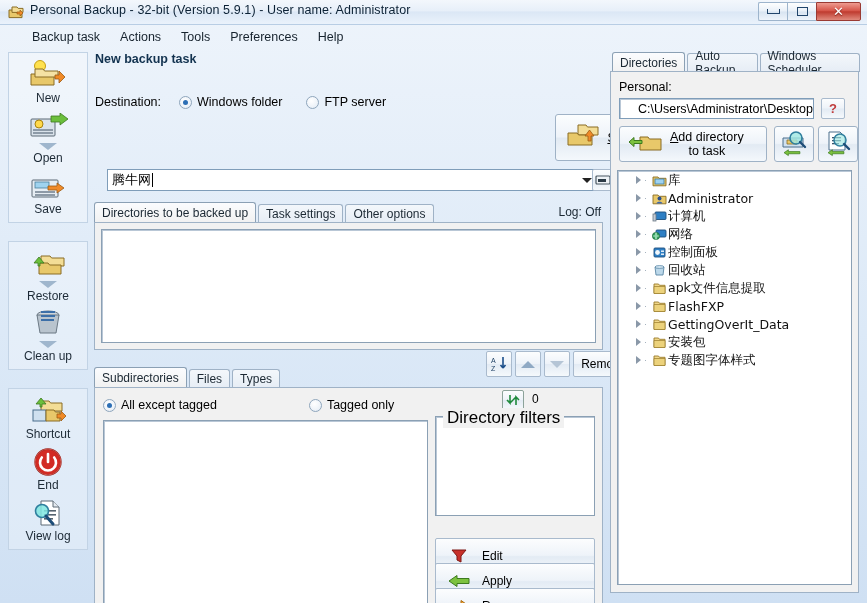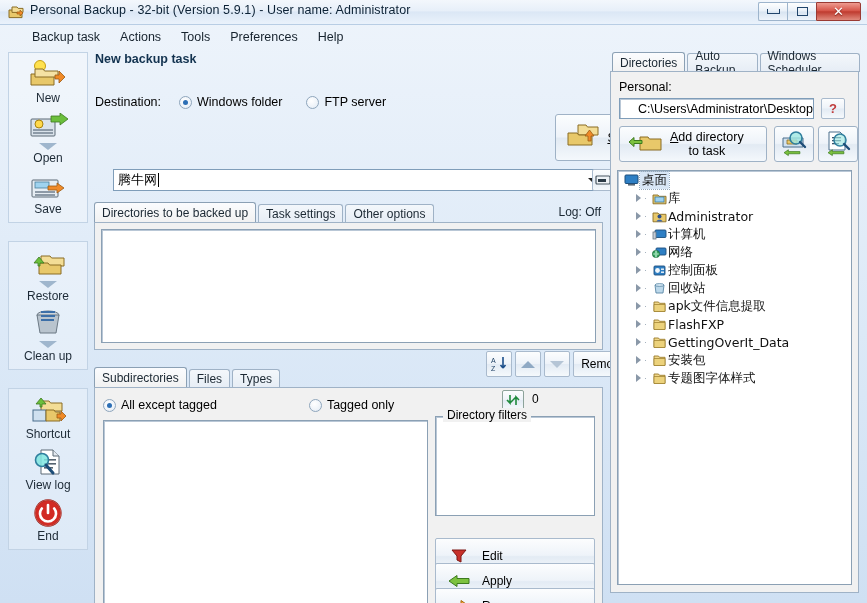--- a/index.html
+++ b/index.html
@@ -62,21 +62,21 @@
   .rdot.on::after{content:"";position:absolute;left:3px;top:3px;width:5px;height:5px;
     border-radius:50%;background:#2d6fb5;}
 
   .startbtn{position:absolute;left:463px;top:64px;width:131px;height:45px;
     border:1px solid #9fb2c6;border-radius:3px;
     background:linear-gradient(180deg,#fbfdfe 0%,#eef3f9 48%,#e2eaf3 52%,#f4f8fc 100%);
     display:flex;align-items:center;justify-content:center;gap:6px;cursor:default;}
   .startbtn .lbl{font-size:12.5px;}
   .startbtn .lbl u{text-decoration:underline;}
 
-  .combowrap{position:absolute;left:21px;top:119px;width:490px;height:22px;display:flex;}
+  .combowrap{position:absolute;left:15px;top:119px;width:490px;height:22px;display:flex;}
   .combo{flex:1;border:1px solid #7f9db9;background:#fff;height:22px;box-sizing:border-box;
     display:flex;align-items:center;position:relative;}
   .combo .val{padding-left:4px;font-size:13px;font-family:"DejaVu Sans",sans-serif;}
   .combo .caret-wrap{position:absolute;right:4px;top:0;height:100%;display:flex;align-items:center;}
   .cdown{width:0;height:0;border-left:5px solid transparent;border-right:5px solid transparent;
     border-top:5px solid #222;}
   .caret{width:1px;height:14px;background:#000;margin-left:1px;}
   .minibtns{position:absolute;left:500px;top:119px;display:flex;gap:3px;}
   .minibtn{width:22px;height:22px;border:1px solid #a9bacd;border-radius:2px;
     background:linear-gradient(180deg,#fcfdfe 0%,#eef3f9 48%,#e3ebf4 52%,#f5f9fc 100%);
@@ -113,21 +113,21 @@
     border:1px solid #9fb2c6;background:#f1f1f1;box-sizing:border-box;}
   .optrow{position:absolute;left:8px;top:8px;width:420px;height:18px;display:flex;align-items:center;}
   .swapbtn{position:absolute;left:410px;top:340px;width:22px;height:20px;
     border:1px solid #8ca39a;border-radius:2px;
     background:linear-gradient(180deg,#fcfdfe 0%,#eef3f9 48%,#e3ebf4 52%,#f5f9fc 100%);
     display:flex;align-items:center;justify-content:center;cursor:default;box-sizing:border-box;}
   .counttxt{position:absolute;left:440px;top:342px;font-size:12px;}
   .subdirlist{position:absolute;left:8px;top:32px;width:323px;height:212px;border:1px solid #8ba0b4;background:#fff;}
 
   .filtergroup{position:absolute;left:340px;top:28px;width:160px;height:218px;}
-  .fg-title{position:absolute;left:8px;top:-8px;background:#f1f1f1;padding:0 4px;font-size:12px;z-index:2;}
+  .fg-title{position:absolute;left:8px;top:-8px;background:#f1f1f1;padding:0 4px;font-size:17px;z-index:2;}
   .fg-box{position:absolute;left:0;top:0;width:160px;height:100px;border:1px solid #8ba0b4;
     background:#fff;box-sizing:border-box;}
   .fbtn{position:absolute;left:0;width:160px;height:36px;border:1px solid #a9bacd;border-radius:2px;
     background:linear-gradient(180deg,#fcfdfe 0%,#eef3f9 48%,#e3ebf4 52%,#f5f9fc 100%);
     display:flex;align-items:center;cursor:default;box-sizing:border-box;}
   .fbtn .ic{width:46px;display:flex;align-items:center;justify-content:center;}
   .fbtn .tx{font-size:12px;}
 
   
   .right{position:absolute;left:610px;top:50px;width:252px;height:546px;}
@@ -279,42 +279,42 @@
             <path d="M19 14 h8 l1.4 2 H33 v9 H19 z" fill="#e8c86a" stroke="#8a6d24" stroke-width="1"></path>
             <path d="M30 22 l0 -4 4 0 0 -3 5 5 -5 5 0 -3 z" fill="#f08a28" stroke="#9c5a12" stroke-width=".8"></path>
           </svg>
         </span>
         <span class="tlabel">Shortcut</span>
       </div>
 
       <div class="titem">
         <span class="ticon">
           <svg width="42" height="30" viewBox="0 0 42 30">
+            <circle cx="21" cy="15" r="13" fill="#d22b24" stroke="#8c1410" stroke-width="1.3"></circle>
+            <circle cx="21" cy="15" r="13" fill="none" stroke="#ff8c80" stroke-width="1" stroke-opacity=".55"></circle>
+            <path d="M21 7 v8" stroke="#fff" stroke-width="2.6" stroke-linecap="round"></path>
+            <path d="M14.8 10.5 a8 8 0 1 0 12.4 0" fill="none" stroke="#fff" stroke-width="2.6" stroke-linecap="round"></path>
+          </svg>
+        </span>
+        <span class="tlabel">End</span>
+      </div>
+
+      <div class="titem">
+        <span class="ticon">
+          <svg width="42" height="30" viewBox="0 0 42 30">
             <path d="M14 3 h12 l6 6 v18 H14 z" fill="#ffffff" stroke="#5d6a77" stroke-width="1"></path>
             <path d="M26 3 v6 h6" fill="#e3e9ef" stroke="#5d6a77" stroke-width="1"></path>
             <rect x="17" y="12" width="12" height="1.6" fill="#55636f"></rect>
             <rect x="17" y="16" width="12" height="1.6" fill="#55636f"></rect>
             <rect x="17" y="20" width="9" height="1.6" fill="#55636f"></rect>
             <circle cx="15" cy="13" r="6.5" fill="#7fe6e0" fill-opacity=".85" stroke="#2f7f9e" stroke-width="1.6"></circle>
             <line x1="19" y1="18" x2="26" y2="26" stroke="#1d4d78" stroke-width="3" stroke-linecap="round"></line>
           </svg>
         </span>
         <span class="tlabel">View log</span>
-      </div>
-
-      <div class="titem">
-        <span class="ticon">
-          <svg width="42" height="30" viewBox="0 0 42 30">
-            <circle cx="21" cy="15" r="13" fill="#d22b24" stroke="#8c1410" stroke-width="1.3"></circle>
-            <circle cx="21" cy="15" r="13" fill="none" stroke="#ff8c80" stroke-width="1" stroke-opacity=".55"></circle>
-            <path d="M21 7 v8" stroke="#fff" stroke-width="2.6" stroke-linecap="round"></path>
-            <path d="M14.8 10.5 a8 8 0 1 0 12.4 0" fill="none" stroke="#fff" stroke-width="2.6" stroke-linecap="round"></path>
-          </svg>
-        </span>
-        <span class="tlabel">End</span>
       </div>
     </div>
   </div>
 
   <div class="center">
     <div class="panel-title">New backup task</div>
 
     <div class="destrow">
       <span class="destlabel">Destination:</span>
       <span style="width:6px"></span>
@@ -516,29 +516,20 @@
           <rect x="9" y="7" width="9" height="1.3" fill="#3b5870"></rect>
           <rect x="9" y="10" width="9" height="1.3" fill="#3b5870"></rect>
           <rect x="9" y="13" width="7" height="1.3" fill="#3b5870"></rect>
           <circle cx="17" cy="10" r="6" fill="#9fe8e2" fill-opacity=".65" stroke="#2f7f9e" stroke-width="1.5"></circle>
           <line x1="21" y1="14" x2="26" y2="19" stroke="#1d4d78" stroke-width="2.4" stroke-linecap="round"></line>
           <path d="M26 23 h-16 v-2.5 l-6 4 6 4 v-2.5 h16 z" transform="scale(0.72) translate(3,7)" fill="#7cc23f" stroke="#3c7a1f" stroke-width="1"></path>
         </svg>
       </div>
 
       <div class="tree sunken">
-        <div class="trow root sel">
-          <span class="ticon2">
-            <svg width="15" height="13" viewBox="0 0 15 13">
-                <rect x="1" y="1" width="13" height="8.5" rx="1" fill="#2e7fc4" stroke="#1d4f7d" stroke-width="1"></rect>
-                <rect x="4" y="10" width="7" height="1.6" fill="#5c6a78"></rect>
-              </svg>
-          </span>
-          <span class="tlbl">桌面</span>
-        </div>
 
         <div class="trow child">
           <span class="texp">
               <span class="arw"></span>
             </span>
           <span class="tdots">·</span>
           <span class="ticon2">
             <svg width="15" height="13" viewBox="0 0 15 13">
                 <path d="M1 3 h5 l1 1.3 H14 v7.5 H1 z" fill="#e8c86a" stroke="#8a6d24" stroke-width=".9"></path>
                 <rect x="3" y="5" width="9" height="5" fill="#9ed2f0" stroke="#3a7ca5" stroke-width=".8"></rect>

